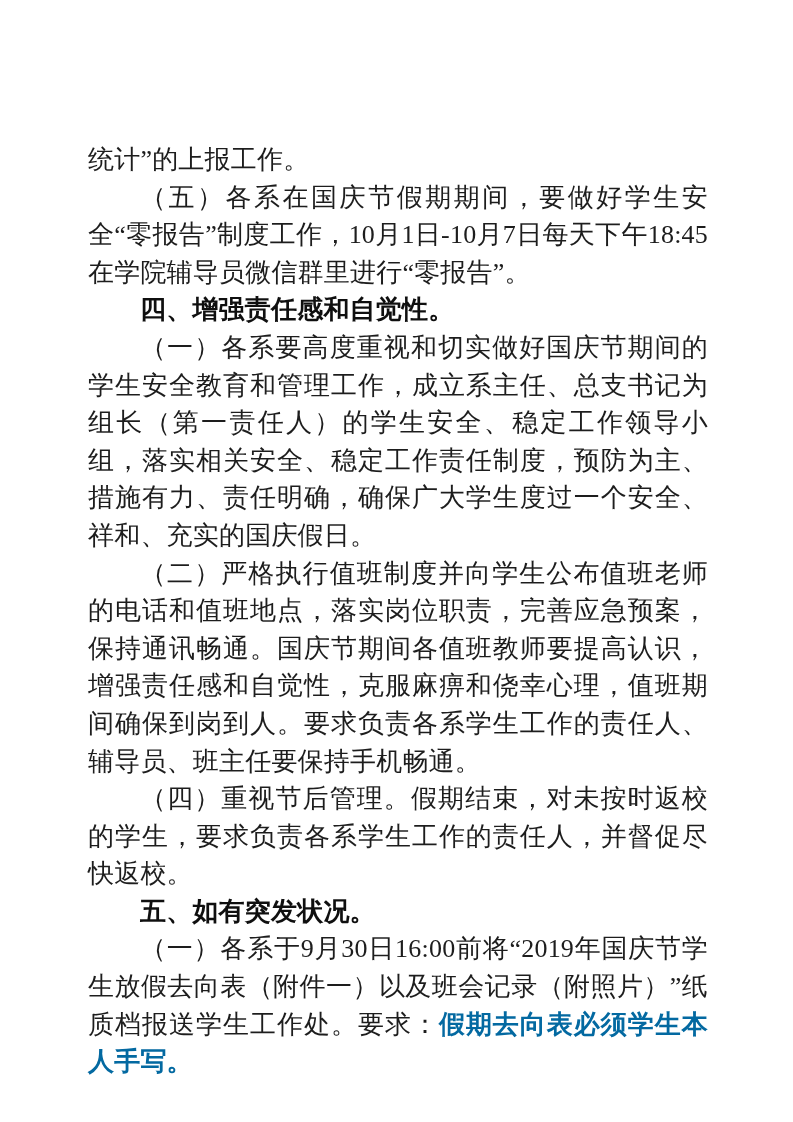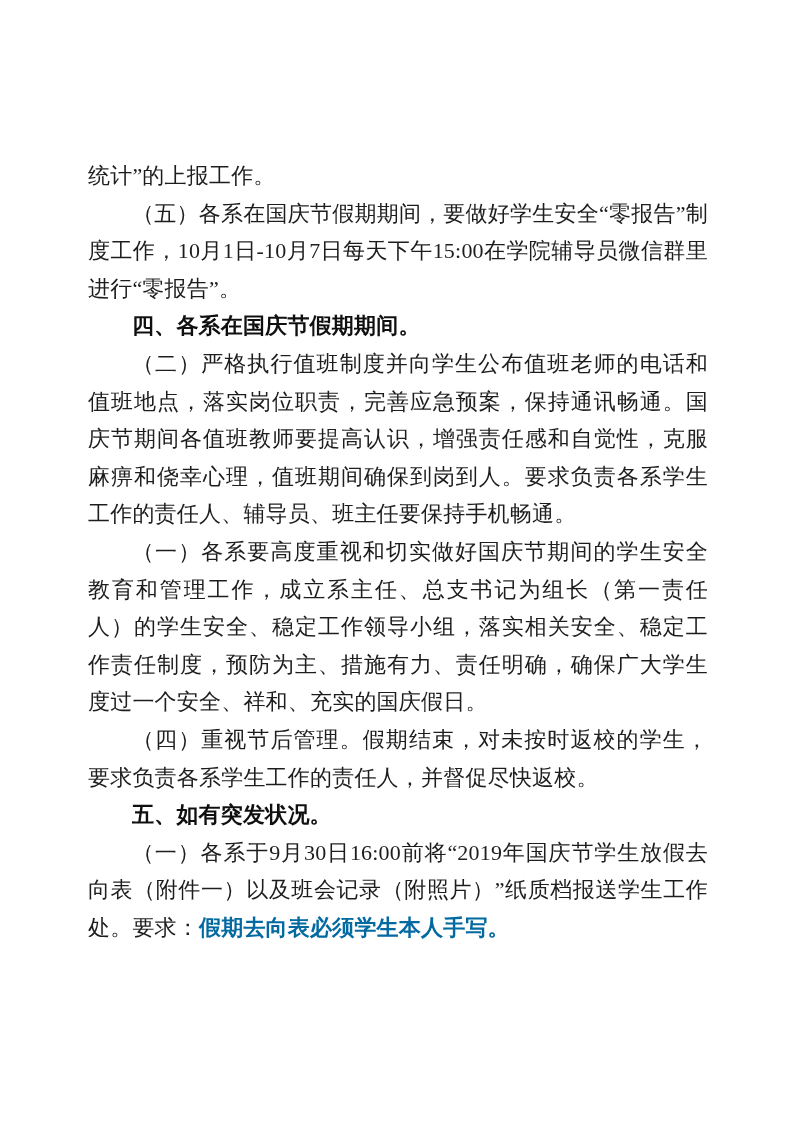--- a/index.html
+++ b/index.html
@@ -14,26 +14,25 @@
     background: #ffffff;
     overflow: hidden;
     font-family: "Liberation Serif", "DejaVu Serif", serif;
     color: #1d1d1d;
   }
   .content {
     position: absolute;
     left: 88px;
     top: 141px;
     width: 620px;
-    font-size: 22px;
+    font-size: 26px;
     line-height: 37.6px;
     text-align: justify;
     text-justify: inter-ideograph;
     letter-spacing: 0.2px;
-    margin-top: 16px;
   }
   .content p {
     margin: 0;
     padding: 0;
   }
   .para-indent {
     text-indent: 2em;
   }
   .heading {
     font-family: "Liberation Sans", "DejaVu Sans", sans-serif;
@@ -48,27 +47,27 @@
   }
 </style>
 </head>
 <body>
 
 <div class="page">
   <div class="content">
 
     <p>统计”的上报工作。</p>
 
-    <p class="para-indent">（五）各系在国庆节假期期间，要做好学生安全“零报告”制度工作，10月1日-10月7日每天下午15:00在学院辅导员微信群里进行“零报告”。</p>
+    <p class="para-indent">（五）各系在国庆节假期期间，要做好学生安全“零报告”制度工作，10月1日-10月7日每天下午18:45在学院辅导员微信群里进行“零报告”。</p>
 
-    <p class="heading">四、各系在国庆节假期期间。</p>
+    <p class="heading">四、增强责任感和自觉性。</p>
+
+    <p class="para-indent">（一）各系要高度重视和切实做好国庆节期间的学生安全教育和管理工作，成立系主任、总支书记为组长（第一责任人）的学生安全、稳定工作领导小组，落实相关安全、稳定工作责任制度，预防为主、措施有力、责任明确，确保广大学生度过一个安全、祥和、充实的国庆假日。</p>
 
     <p class="para-indent">（二）严格执行值班制度并向学生公布值班老师的电话和值班地点，落实岗位职责，完善应急预案，保持通讯畅通。国庆节期间各值班教师要提高认识，增强责任感和自觉性，克服麻痹和侥幸心理，值班期间确保到岗到人。要求负责各系学生工作的责任人、辅导员、班主任要保持手机畅通。</p>
-
-    <p class="para-indent">（一）各系要高度重视和切实做好国庆节期间的学生安全教育和管理工作，成立系主任、总支书记为组长（第一责任人）的学生安全、稳定工作领导小组，落实相关安全、稳定工作责任制度，预防为主、措施有力、责任明确，确保广大学生度过一个安全、祥和、充实的国庆假日。</p>
 
 
     <p class="para-indent">（四）重视节后管理。假期结束，对未按时返校的学生，要求负责各系学生工作的责任人，并督促尽快返校。</p>
 
     <p class="heading">五、如有突发状况。</p>
 
     <p class="para-indent">
       <span>（一）各系于9月30日16:00前将“2019年国庆节学生放假去向表（附件一）以及班会记录（附照片）”纸质档报送学生工作处。要求：</span><span class="bold-run">假期去向表必须学生本人手写。</span>
     </p>
 

